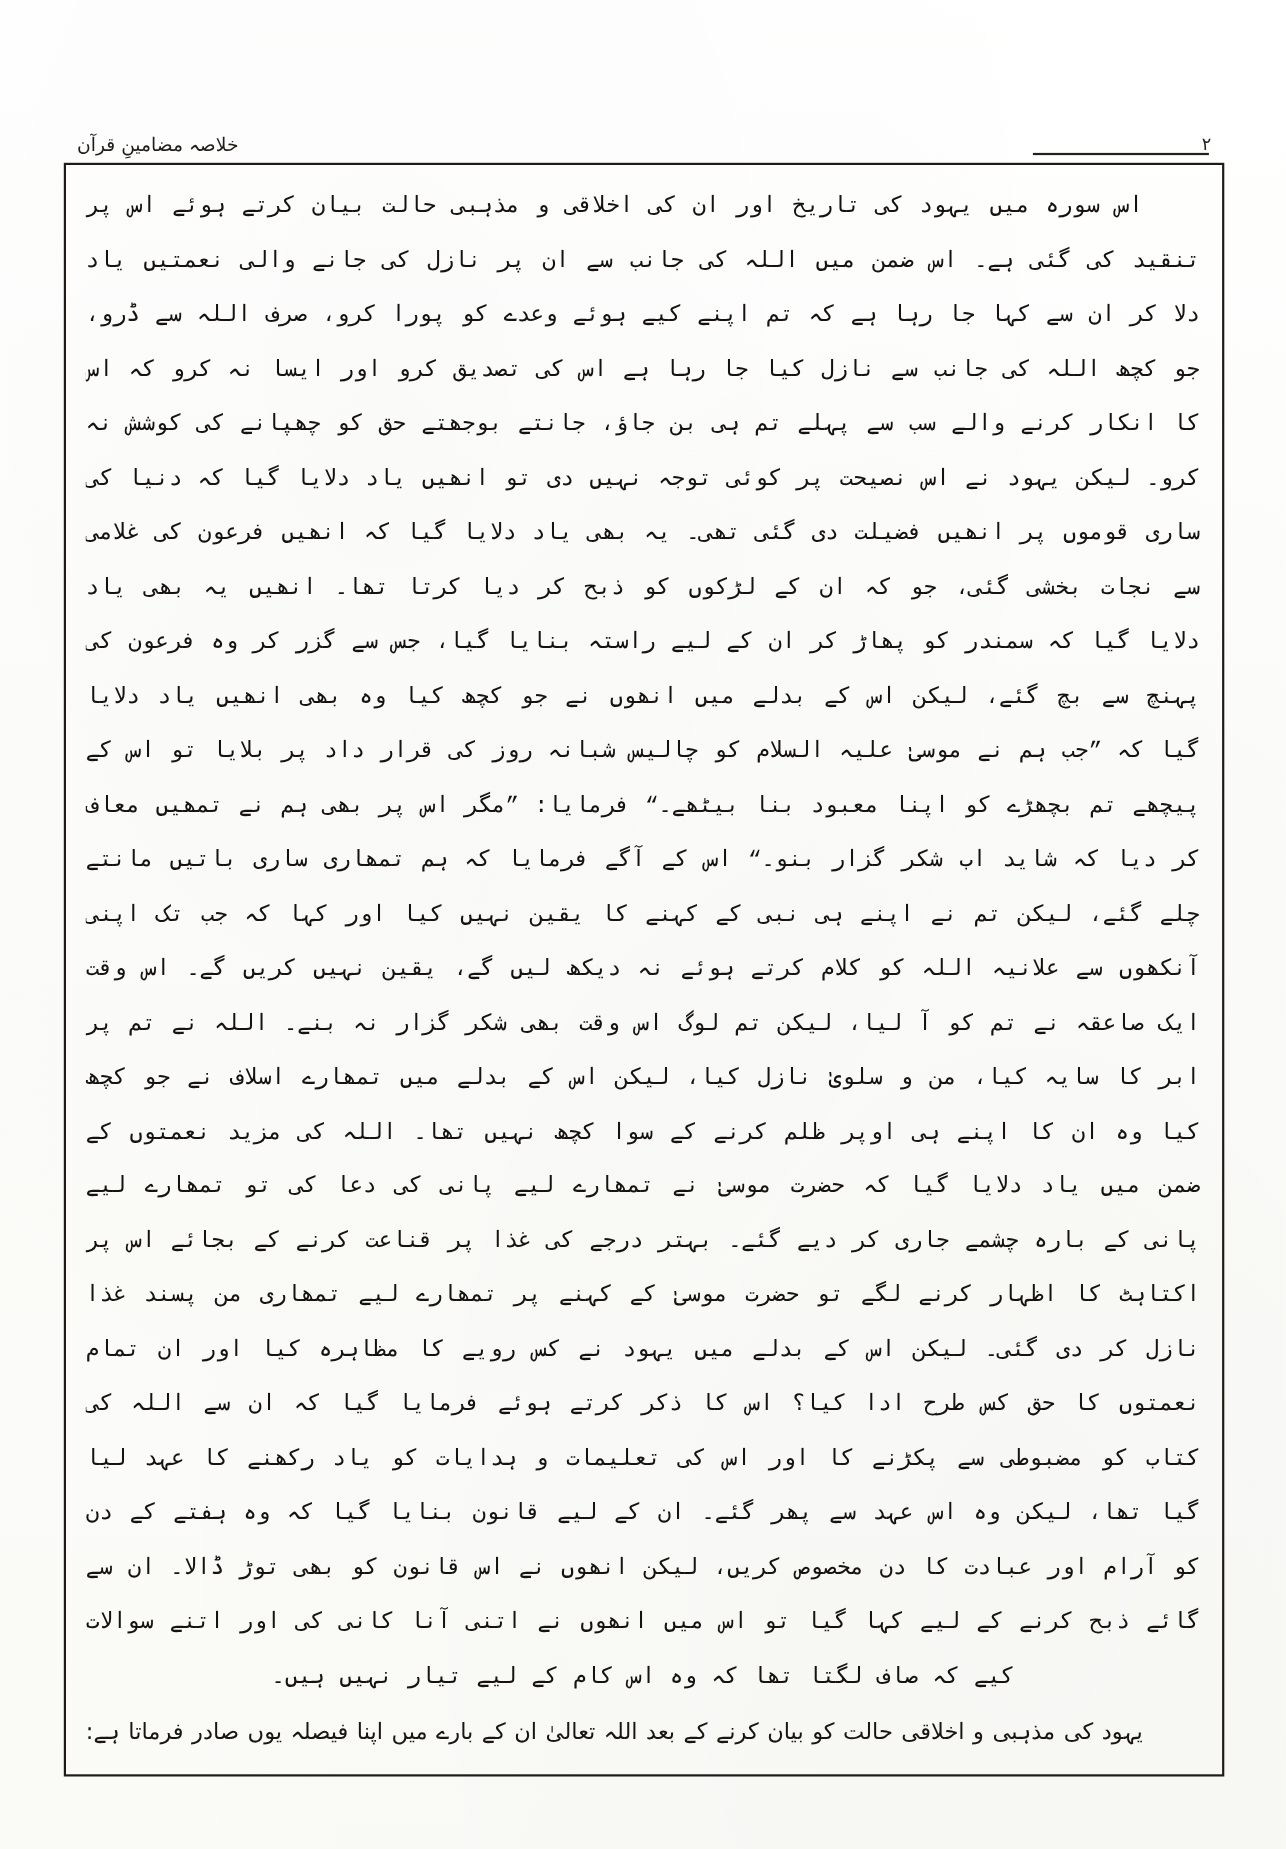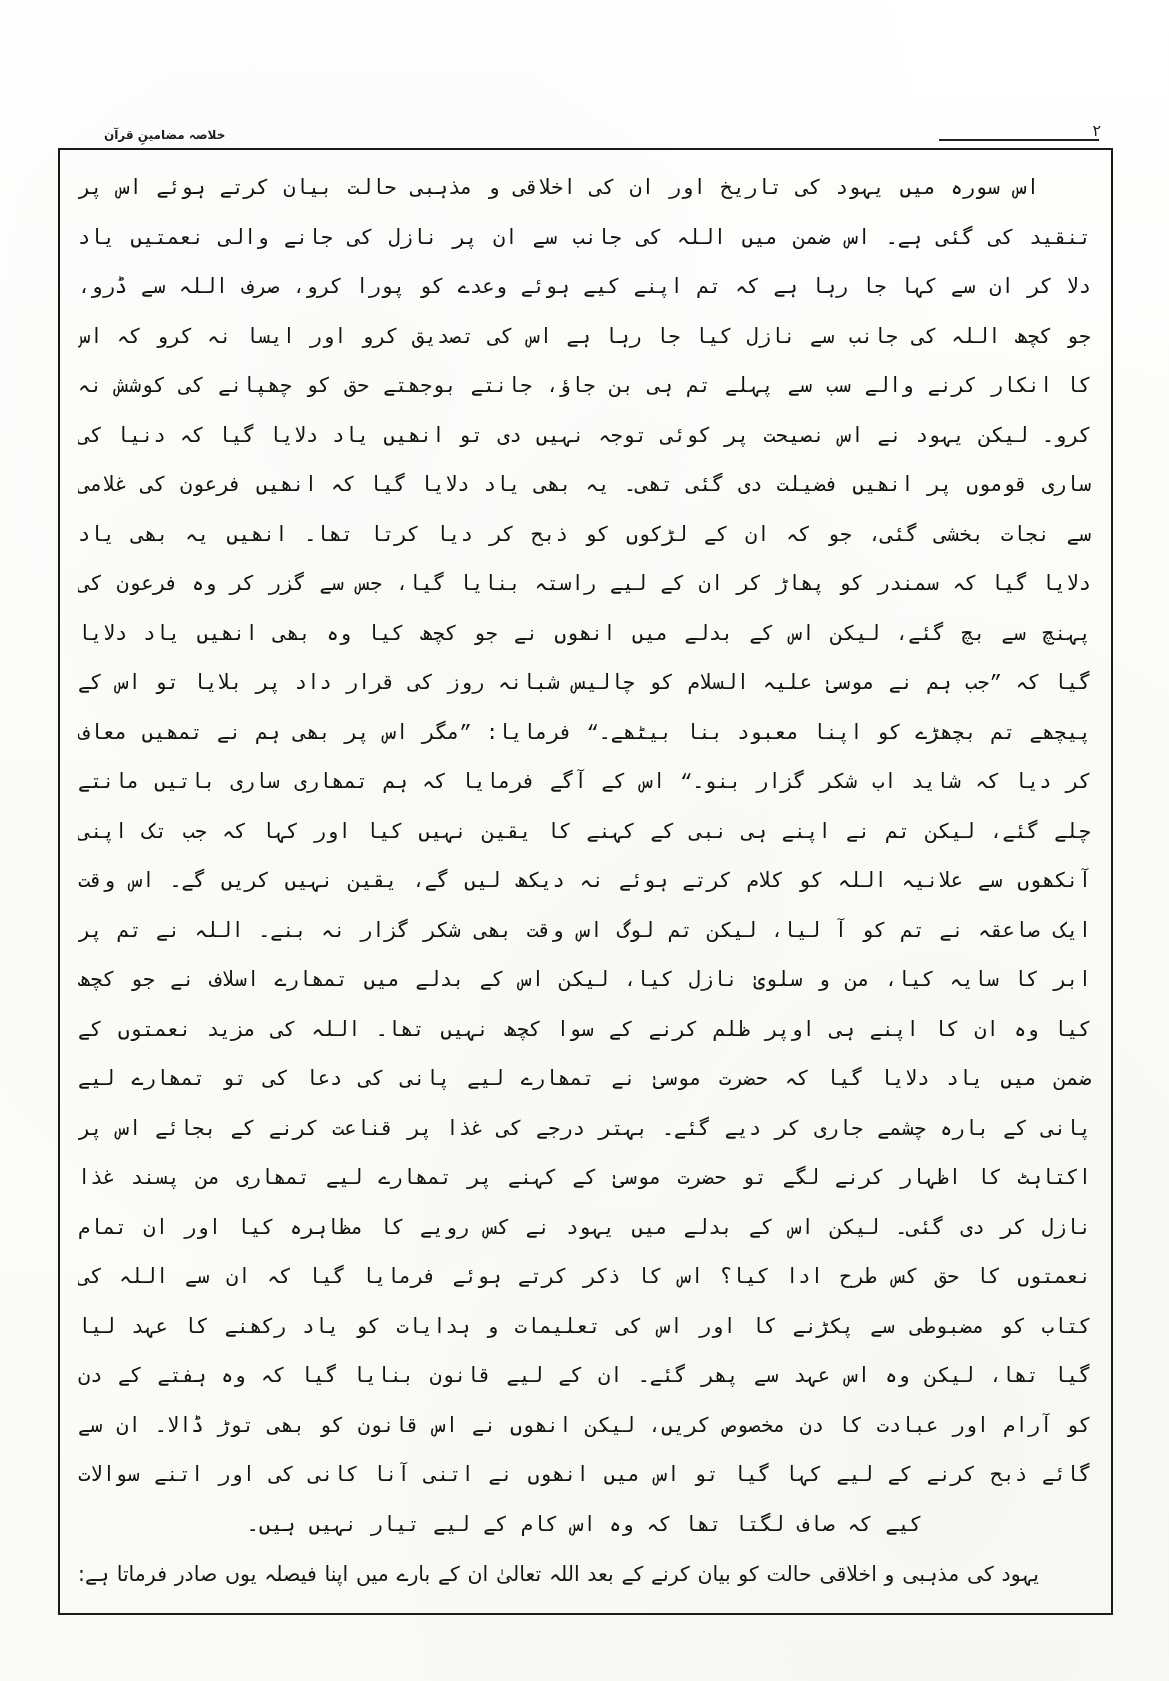--- a/index.html
+++ b/index.html
@@ -36,27 +36,26 @@
     left: 70px;
     right: 68px;
     height: 34px;
     display: flex;
     flex-direction: row-reverse;
     justify-content: space-between;
     align-items: flex-end;
   }
   .header-title {
     font-family: "DejaVu Sans", sans-serif;
-    font-size: 12px;
-    font-weight: 700;
+    font-size: 17px;
+    font-weight: 400;
     letter-spacing: 0.5px;
     color: #201c17;
     direction: rtl;
     white-space: nowrap;
-    margin-left: 34px;
   }
   .header-rule {
     position: absolute;
     top: 139px;
     right: 70px;
     width: 160px;
     height: 2px;
     background: #23201b;
   }
   .page-number {

